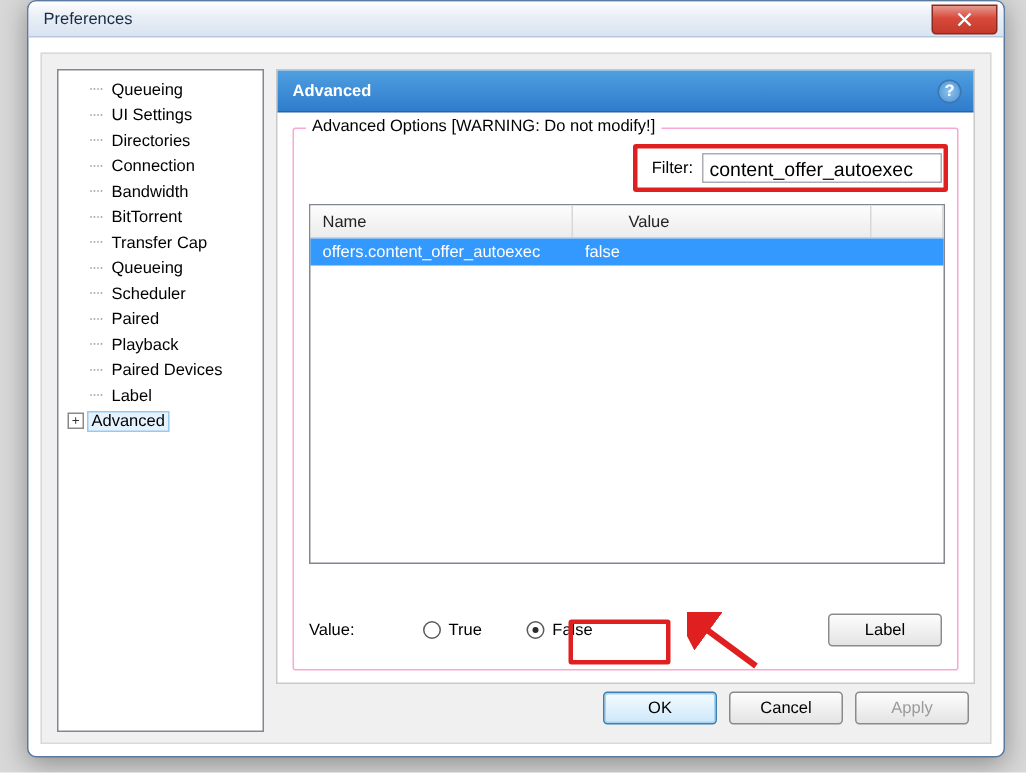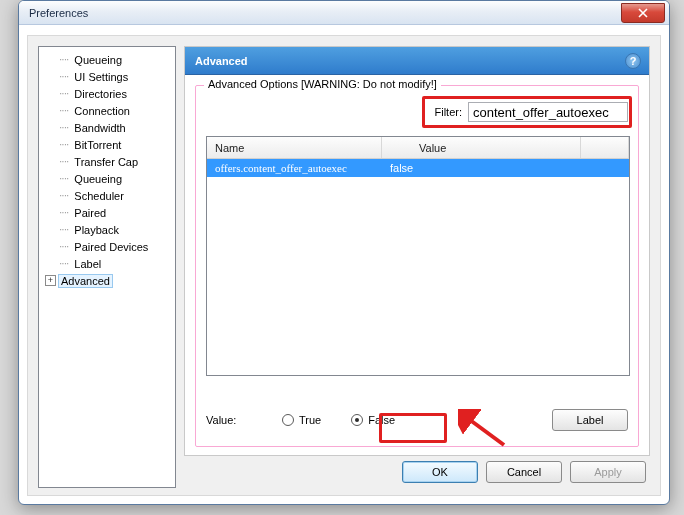--- a/index.html
+++ b/index.html
@@ -78,21 +78,21 @@
 .grid { position: absolute; left: 10px; top: 50px; width: 424px; height: 240px;
   border: 1px solid #828790; background: #fff; }
 .grid-head { display: flex; height: 22px; background: linear-gradient(#fdfdfd, #ececec);
   border-bottom: 1px solid #d0d0d0; gap: 29px; }
 .grid-head .col { border-right: 1px solid #d8d8d8; display: flex; align-items: center;
   padding: 0 8px; color: #222; }
 .col-name { width: 175px; } .col-value { width: 170px; } .col-rest { flex: 1; }
 .grid-row { display: flex; height: 18px; align-items: center; }
 .grid-row.sel { background: #3399ff; color: #fff; }
 .grid-row .cell { padding: 0 8px; }
-.cell-name { width: 175px; font-family: Liberation Serif, serif; } .cell-value { width: 170px; }
+.cell-name { width: 175px; } .cell-value { width: 170px; }
 
 .value-row { position: absolute; left: 10px; bottom: 14px; right: 10px; height: 24px;
   display: flex; align-items: center; }
 .value-row .lbl { width: 76px; }
 .radio-wrap { display: inline-flex; align-items: center; margin-right: 30px; cursor: pointer; }
 .radio-wrap .dot { width: 12px; height: 12px; border: 1px solid #5a5a5a; border-radius: 50%;
   margin-right: 5px; background: #fff; position: relative; display: inline-block; }
 .radio-wrap.checked .dot::after { content: ""; position: absolute; left: 3px; top: 3px;
   width: 4px; height: 4px; border-radius: 50%; background: #2b2b2b; }
 .reset-btn { margin-left: auto; }

